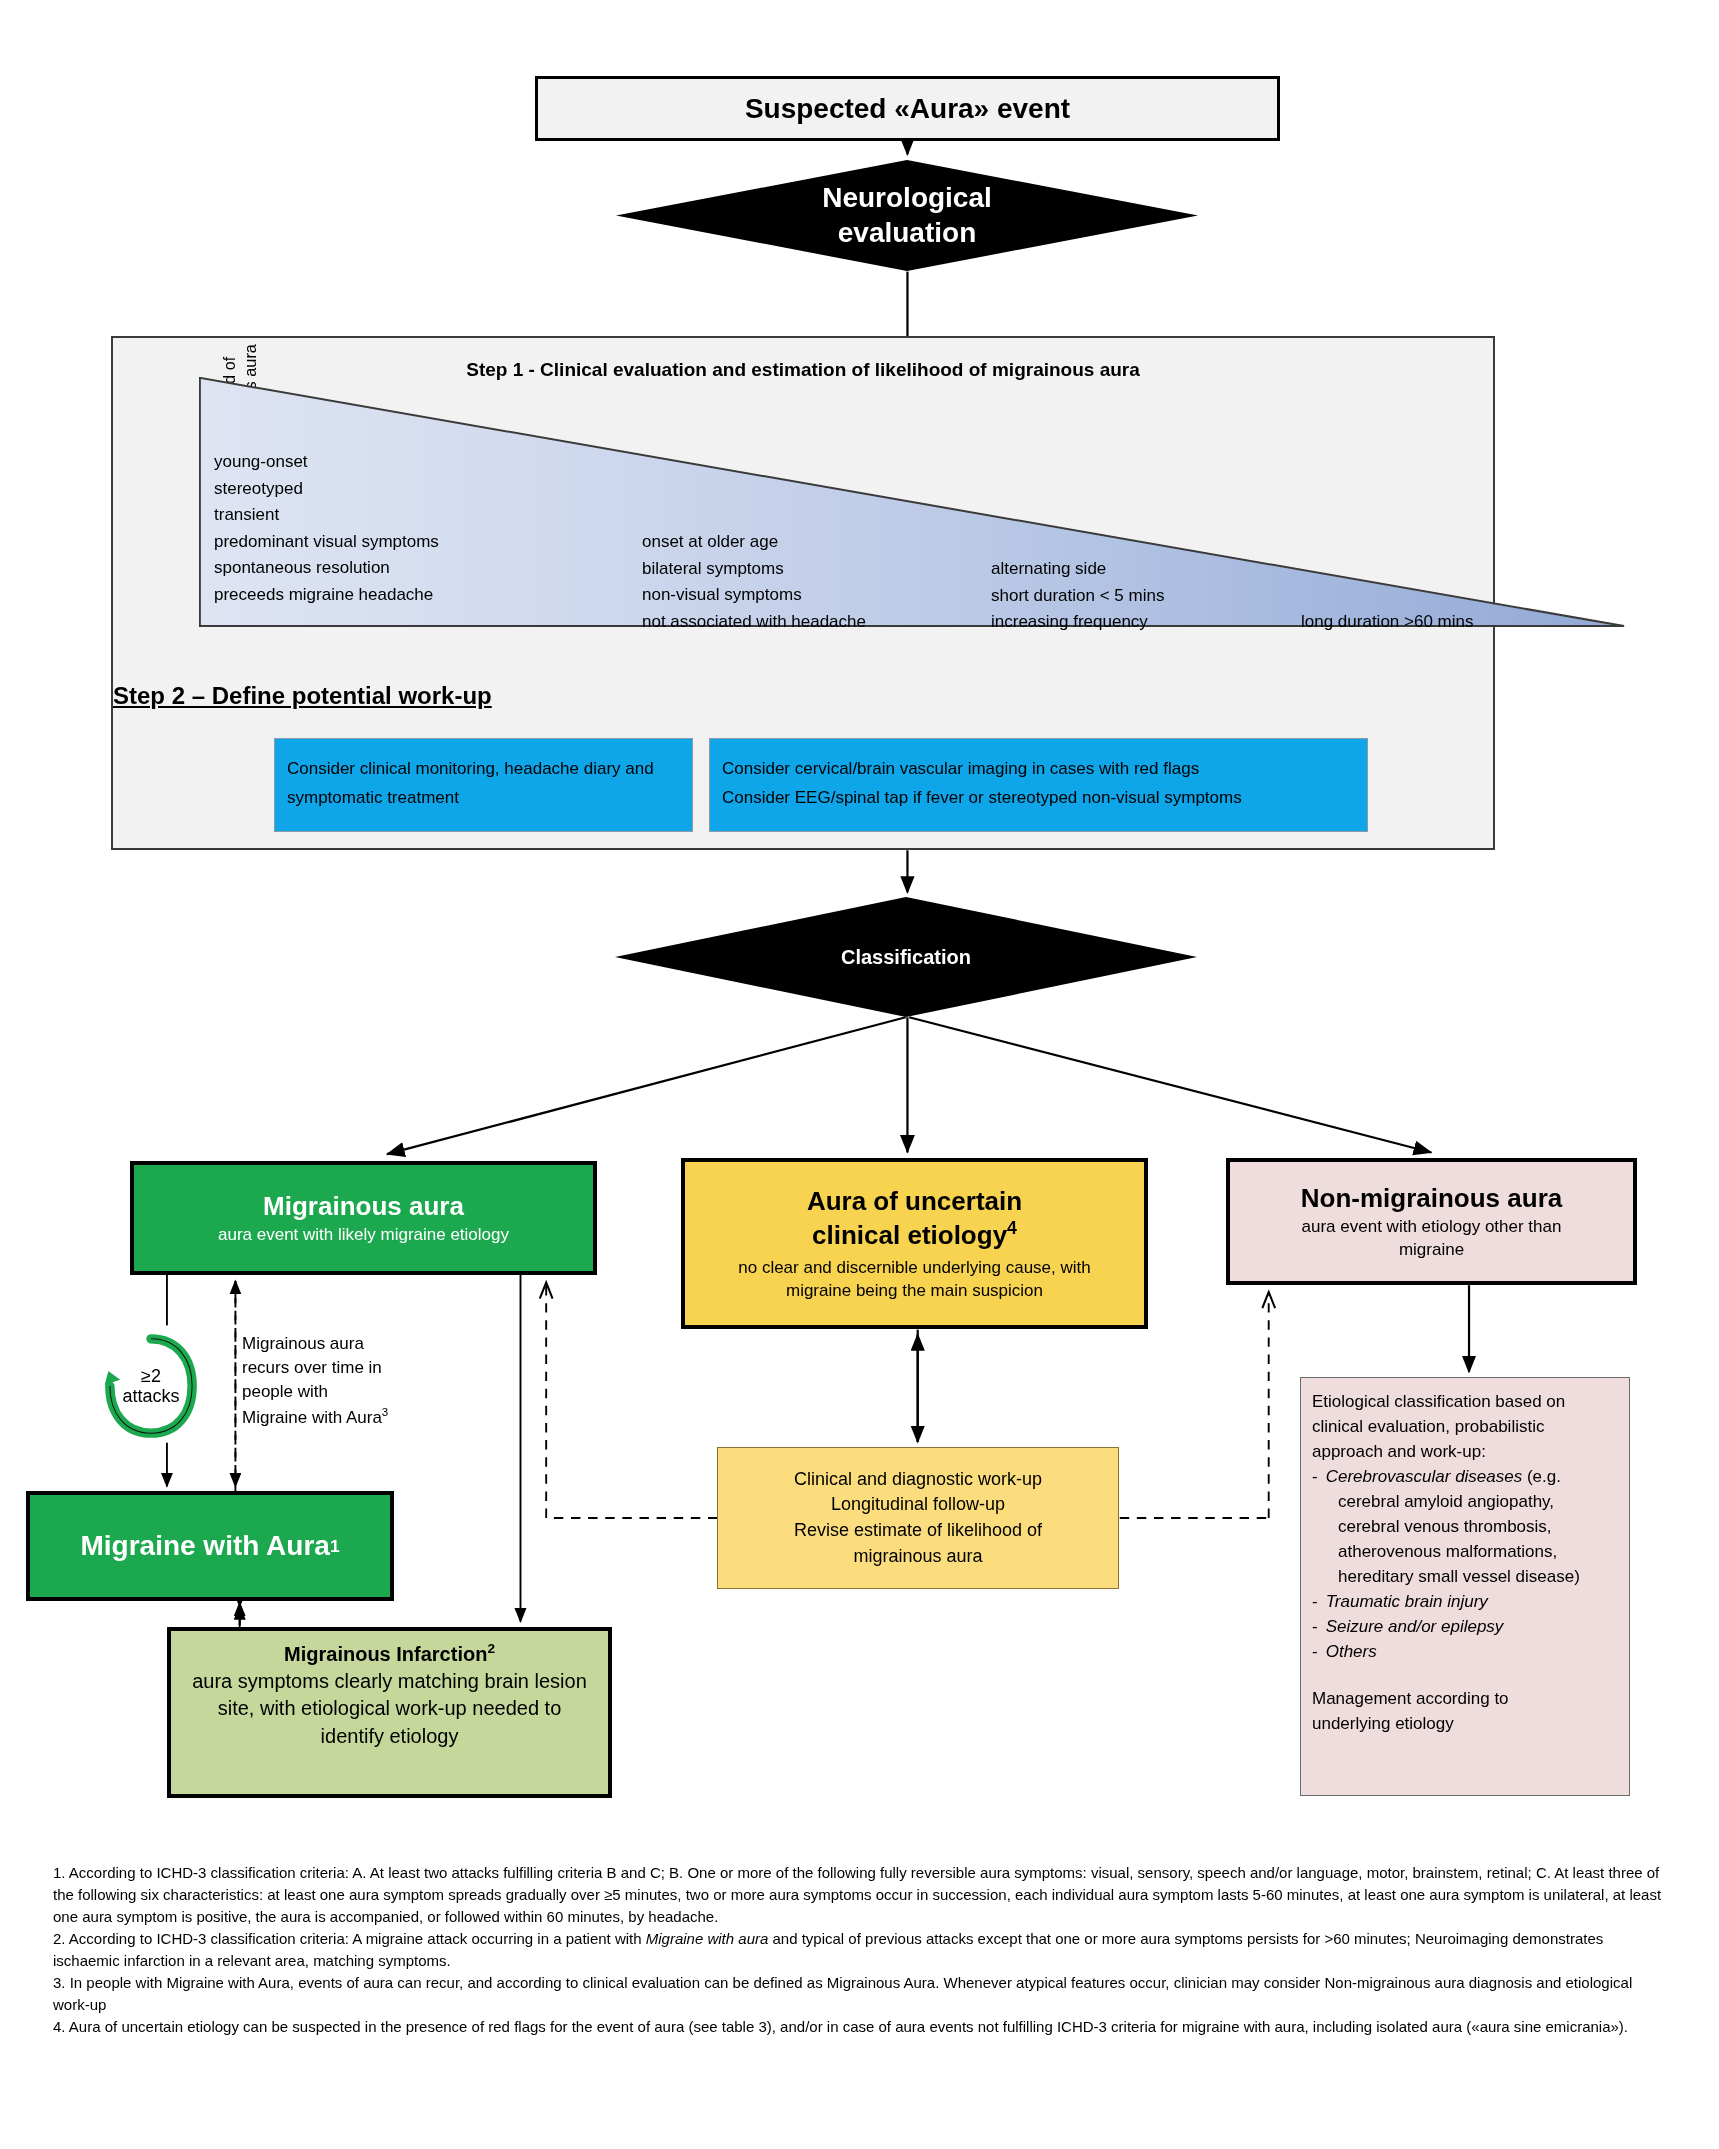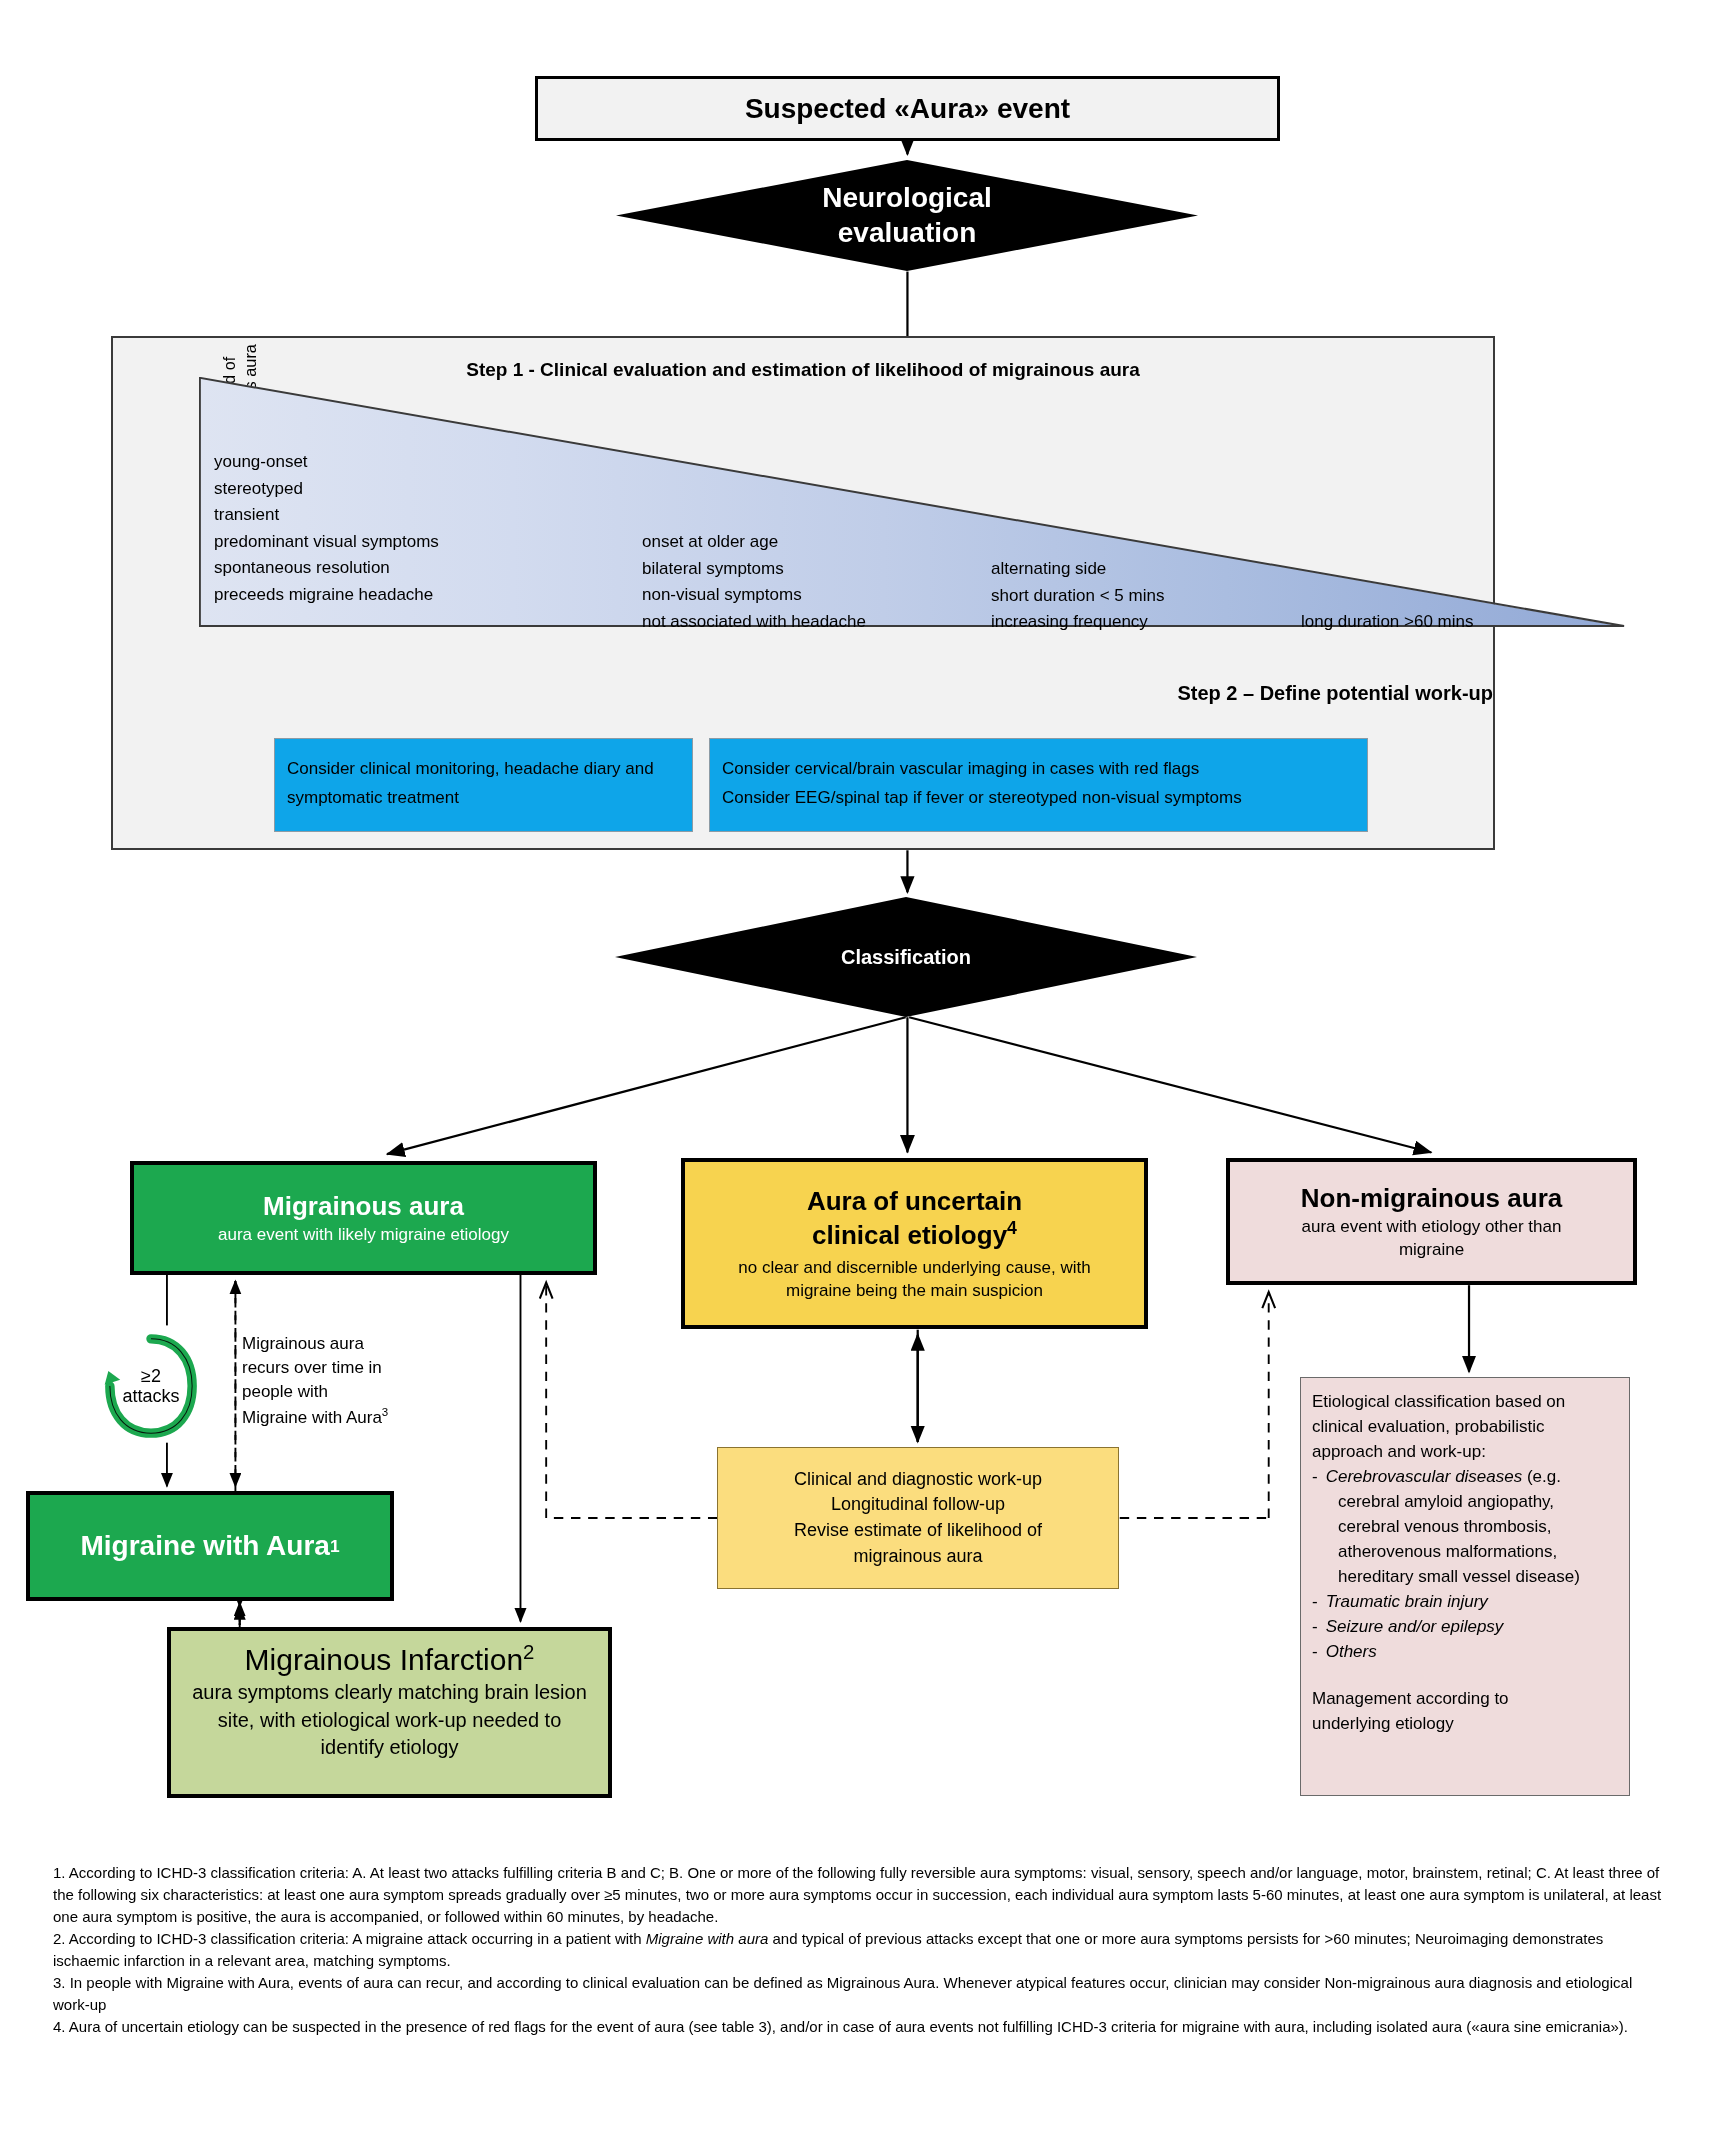--- a/index.html
+++ b/index.html
@@ -70,22 +70,22 @@
   }
   .step1-title {
     position: absolute;
     left: 0; top: 21.4px; width: 100%;
     text-align: center;
     font-size: 19px; font-weight: bold;
   }
   .step2-title {
     position: absolute;
     left: 0; top: 344px; width: 100%;
-    text-align: right;
-    font-size: 20px; font-weight: bold;
+    text-align: left;
+    font-size: 24px; font-weight: bold; text-decoration: underline;
   }
 
   
   .axis-label {
     position: absolute;
     left: 128px; top: 377px;
     width: 223px; height: 51px;
     transform: rotate(-90deg);
     transform-origin: center center;
     display: flex; align-items: center; justify-content: center;
@@ -182,21 +182,21 @@
   }
   .box-infarct {
     left: 167px; top: 1627px;
     width: 445px; height: 171px;
     background: #C5D79B;
     border: 4.3px solid #000;
     box-sizing: border-box;
     text-align: center;
     padding: 10.3px 10.3px;
   }
-  .box-infarct .t1 { font-size: 30px; font-weight: normal; margin-bottom: 1.7px; }
+  .box-infarct .t1 { font-size: 20px; font-weight: bold; margin-bottom: 1.7px; }
   .box-infarct .t2 { font-size: 20px; line-height: 1.38; }
 
   .box-workup {
     left: 717px; top: 1447px;
     width: 402px; height: 142px;
     background: #FBDD7E;
     border: 1.7px solid #8A7330;
     box-sizing: border-box;
     display: flex; align-items: center; justify-content: center;
     text-align: center;

